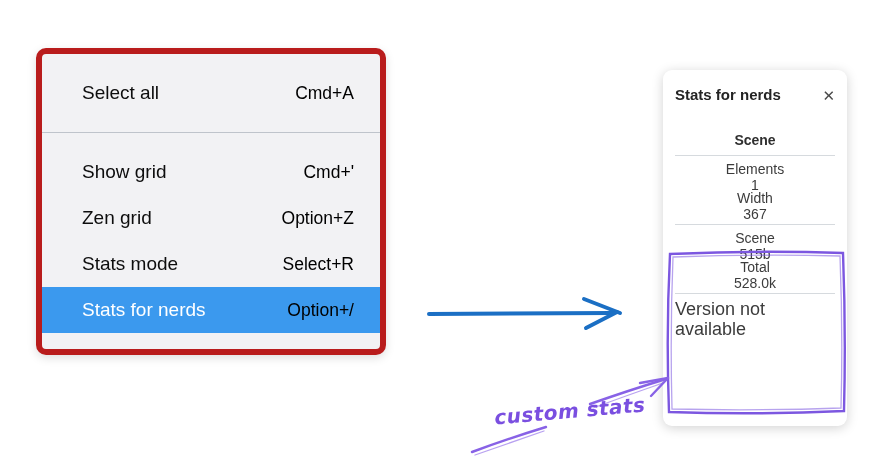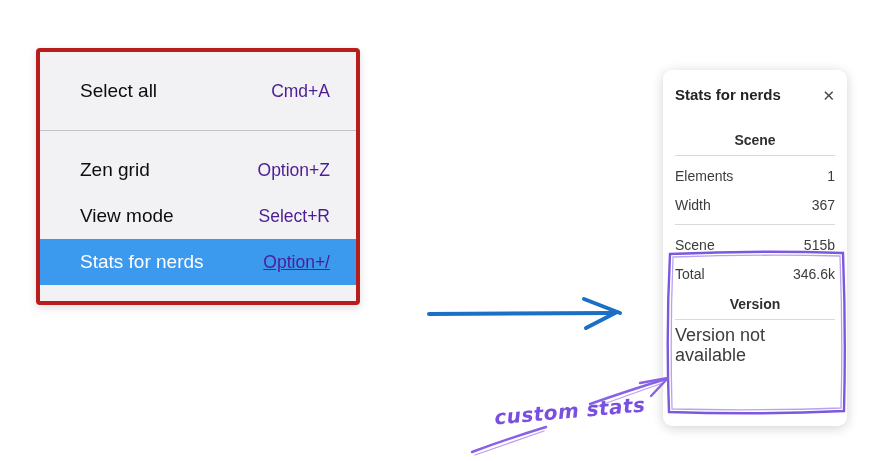--- a/index.html
+++ b/index.html
@@ -3,49 +3,49 @@
 <meta charset="utf-8">
 <style>
   html,body{margin:0;padding:0;background:#ffffff;}
   .stage{
     position:relative;width:873px;height:461px;background:#ffffff;overflow:hidden;
     font-family:"Liberation Sans",sans-serif;
   }
 
   
   .menu{
-    position:absolute;left:36px;top:48px;width:324px;box-sizing:border-box;
-    background:#f2f2f4;border:4px solid #b91c1c;border-radius:4px;
+    position:absolute;left:36px;top:48px;width:350px;box-sizing:border-box;
+    background:#f2f2f4;border:6px solid #b91c1c;border-radius:10px;
     box-shadow:0 3px 10px rgba(0,0,0,.13);
     padding:16px 0;
   }
   .menu-item{
     height:46px;display:flex;align-items:center;justify-content:space-between;
     padding:0 26px 0 40px;font-size:19px;color:#0d0d0d;cursor:default;
   }
-  .menu-item .mi-shortcut{font-size:17.5px;color:#4c1d95;}
+  .menu-item .mi-shortcut{font-size:17.5px;color:#000000;}
   .menu-item.active{background:#3b99ee;color:#ffffff;}
-  .menu-item.active .mi-shortcut{color:#4c1d95;text-decoration:underline;}
+  .menu-item.active .mi-shortcut{color:#000000;}
   .menu-divider{height:1px;background:#bfc4cb;margin:16px 0;}
 
   
   .panel{
     position:absolute;left:663px;top:70px;width:184px;min-height:356px;box-sizing:border-box;
     background:#ffffff;border-radius:9px;box-shadow:0 2px 12px rgba(0,0,0,.18);
     padding:13px 12px 14px;color:#3c3c3c;font-size:14px;
   }
   .panel-header{display:flex;align-items:center;justify-content:space-between;line-height:24px;}
   .panel-title{font-weight:bold;font-size:15px;color:#242424;}
   .panel-close{font-size:15px;color:#4a4a4a;cursor:pointer;line-height:1;}
   .sec-header{text-align:center;font-weight:bold;font-size:14px;color:#2f2f2f;line-height:20px;}
   .sec-header.scene{margin-top:23px;}
   .sec-header.storage{margin-top:9px;}
   .sec-header.version{margin-top:6px;}
   .sec-divider{height:1px;background:#d6dade;margin:5px 0 5px;}
-  .stat-row{height:29px;display:flex;align-items:center;justify-content:space-between;}
+  .stat-row{height:29px;display:flex;align-items:center;justify-content:space-between;flex-direction:column;}
   .stat-row .val{text-align:right;}
   .version-note{margin-top:4px;line-height:20px;font-size:18px;}
 
   
   .overlay{position:absolute;left:0;top:0;width:873px;height:461px;pointer-events:none;z-index:5;}
   .handwriting{
     position:absolute;left:494px;top:399px;z-index:6;
     font-family:"DejaVu Sans",sans-serif;font-style:italic;font-weight:600;
     font-size:20px;letter-spacing:.5px;color:#7a4fe0;transform:rotate(-5deg);
     white-space:nowrap;
@@ -56,25 +56,29 @@
 
 <div class="stage">
 
   <div class="menu">
     <div class="menu-item">
       <span class="mi-label">Select all</span>
       <span class="mi-shortcut">Cmd+A</span>
     </div>
     <div class="menu-divider"></div>
     <div class="menu-item">
+      <span class="mi-label">Show grid</span>
+      <span class="mi-shortcut">Cmd+'</span>
+    </div>
+    <div class="menu-item">
       <span class="mi-label">Zen grid</span>
       <span class="mi-shortcut">Option+Z</span>
     </div>
     <div class="menu-item">
-      <span class="mi-label">View mode</span>
+      <span class="mi-label">Stats mode</span>
       <span class="mi-shortcut">Select+R</span>
     </div>
     <div class="menu-item active">
       <span class="mi-label">Stats for nerds</span>
       <span class="mi-shortcut">Option+/</span>
     </div>
   </div>
 
   <div class="panel">
     <div class="panel-header">
@@ -93,24 +97,23 @@
       <span class="val">367</span>
     </div>
 
     <div class="sec-divider"></div>
     <div class="stat-row">
       <span>Scene</span>
       <span class="val">515b</span>
     </div>
     <div class="stat-row">
       <span>Total</span>
-      <span class="val">346.6k</span>
+      <span class="val">528.0k</span>
     </div>
 
-    <div class="sec-header version">Version</div>
     <div class="sec-divider"></div>
     <div class="version-note">Version not available</div>
   </div>
 
   <svg class="overlay" viewBox="0 0 873 461">
 
     <g stroke="#1b6fc4" stroke-width="4" fill="none" stroke-linecap="round" stroke-linejoin="round">
       <path d="M429 314 L612 313"></path>
       <path d="M584 299 L620 313"></path>
       <path d="M617 312 L586 328"></path>

